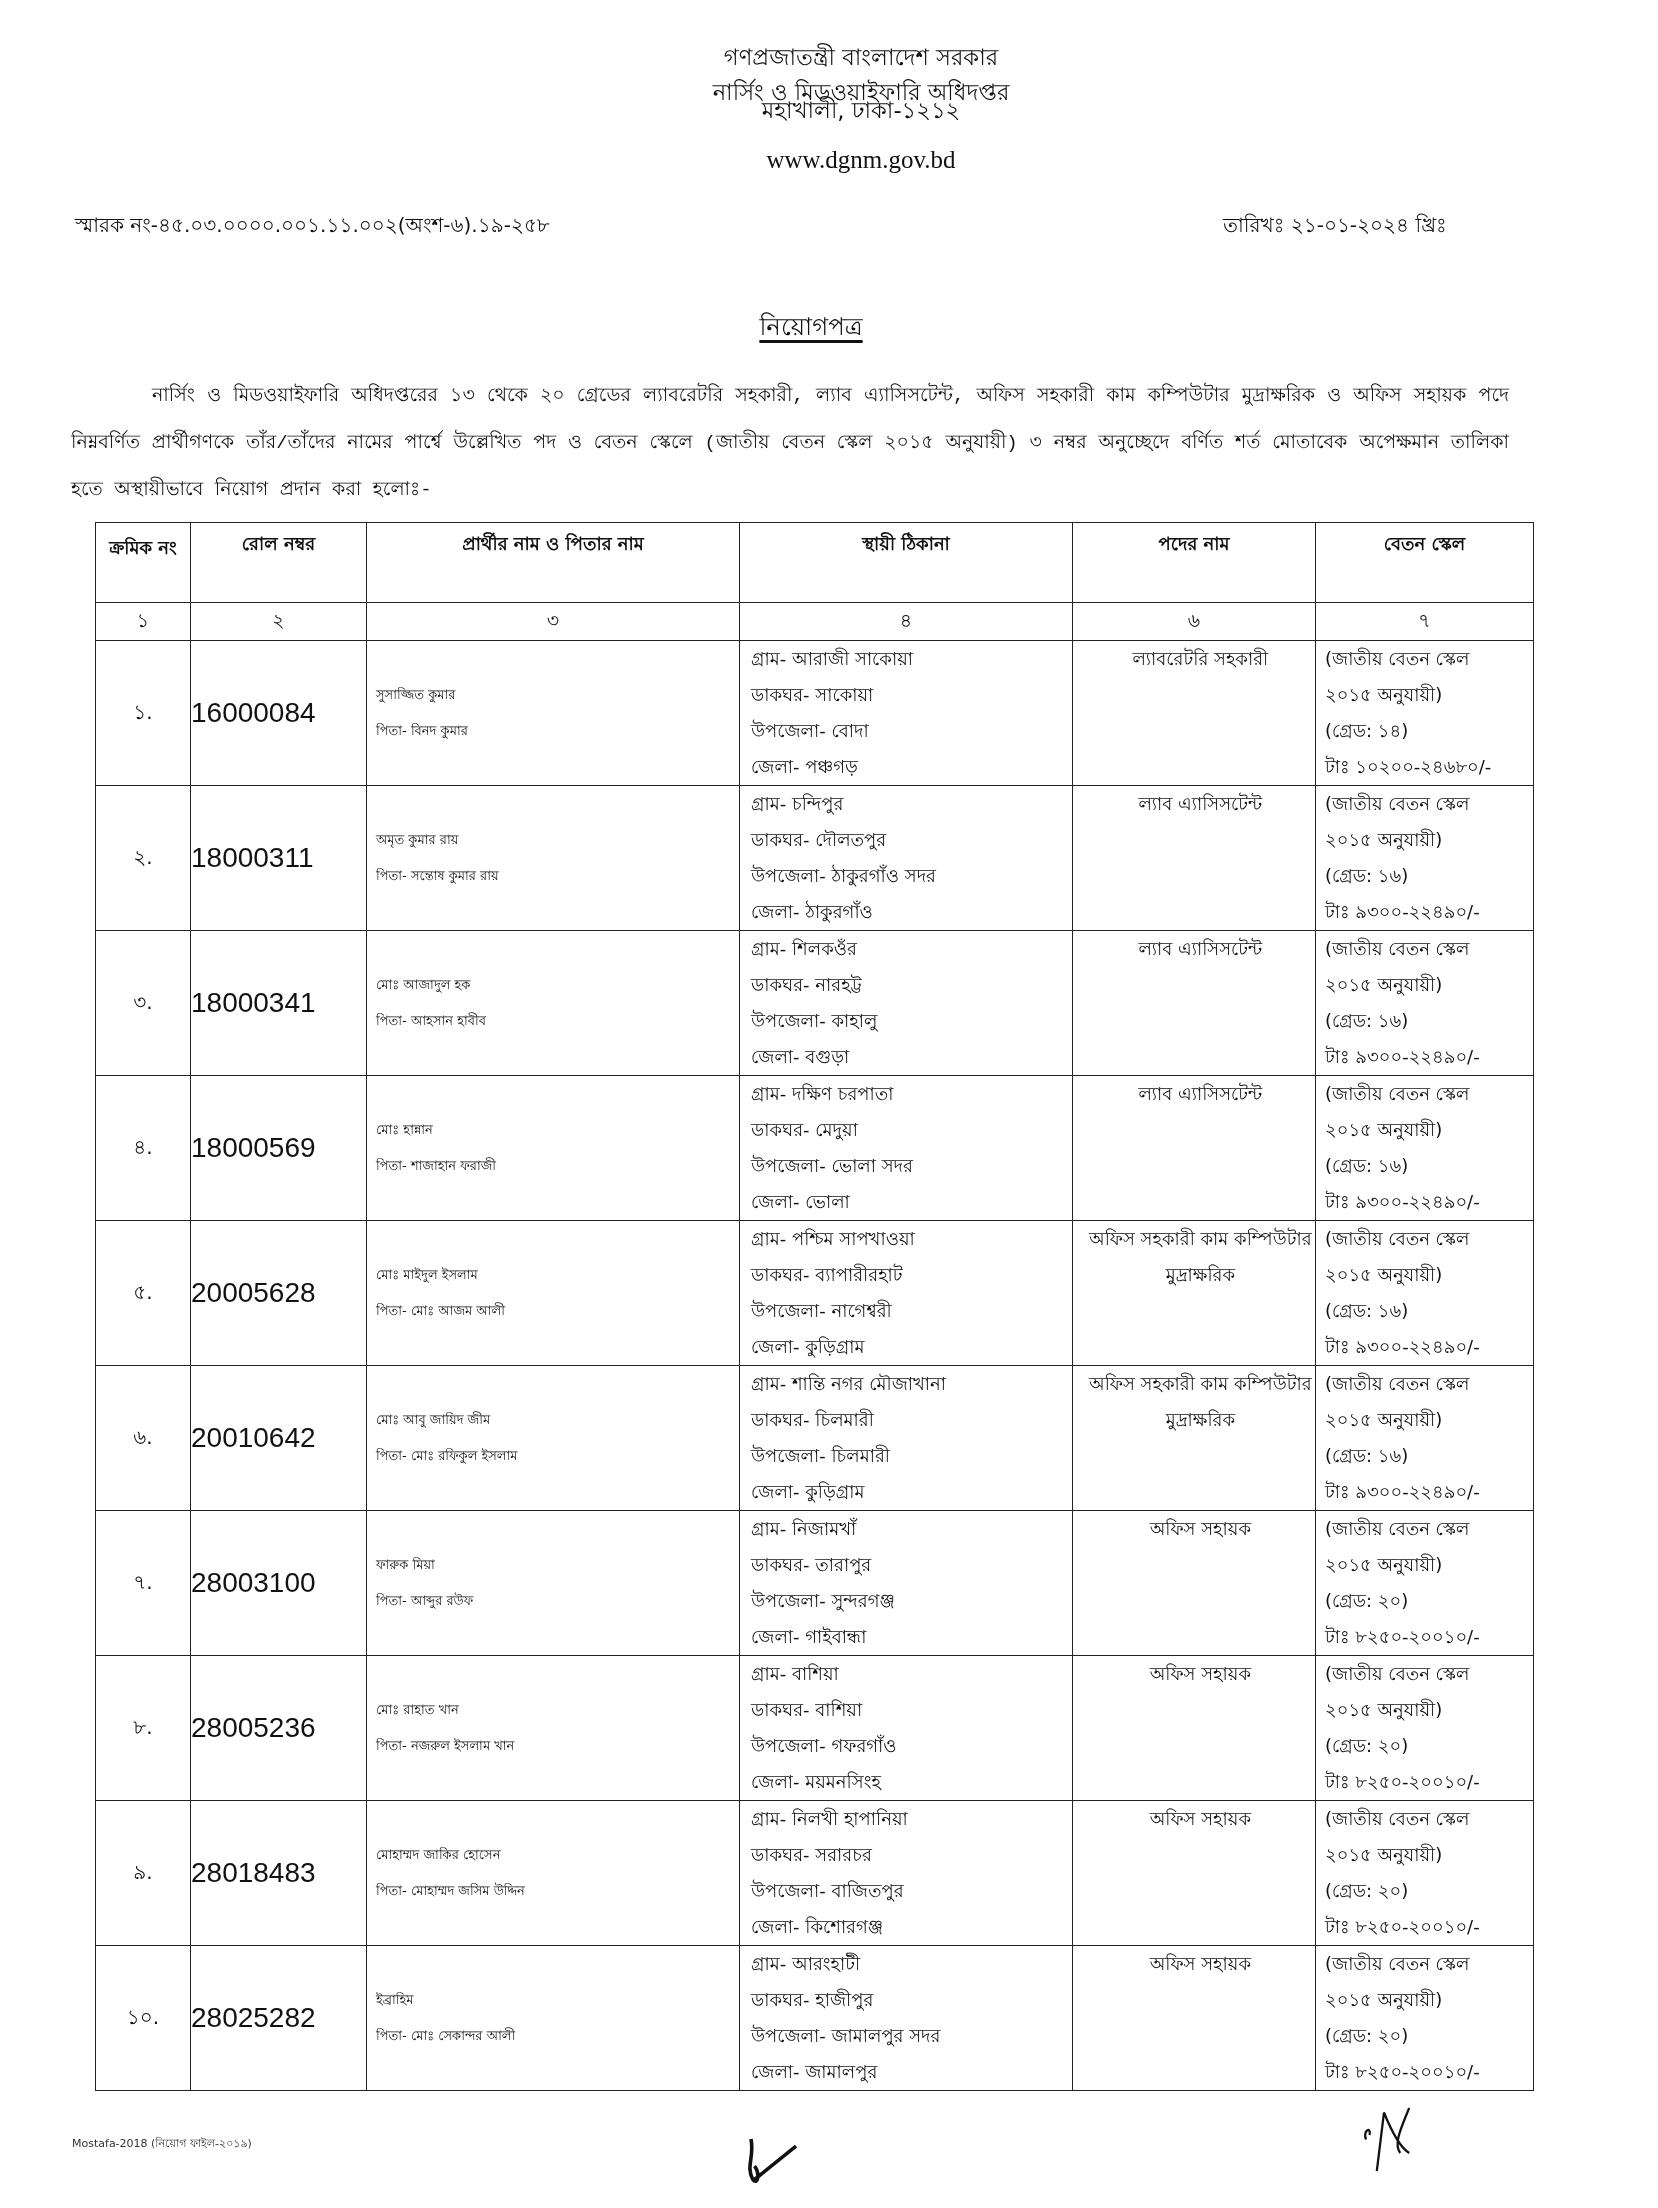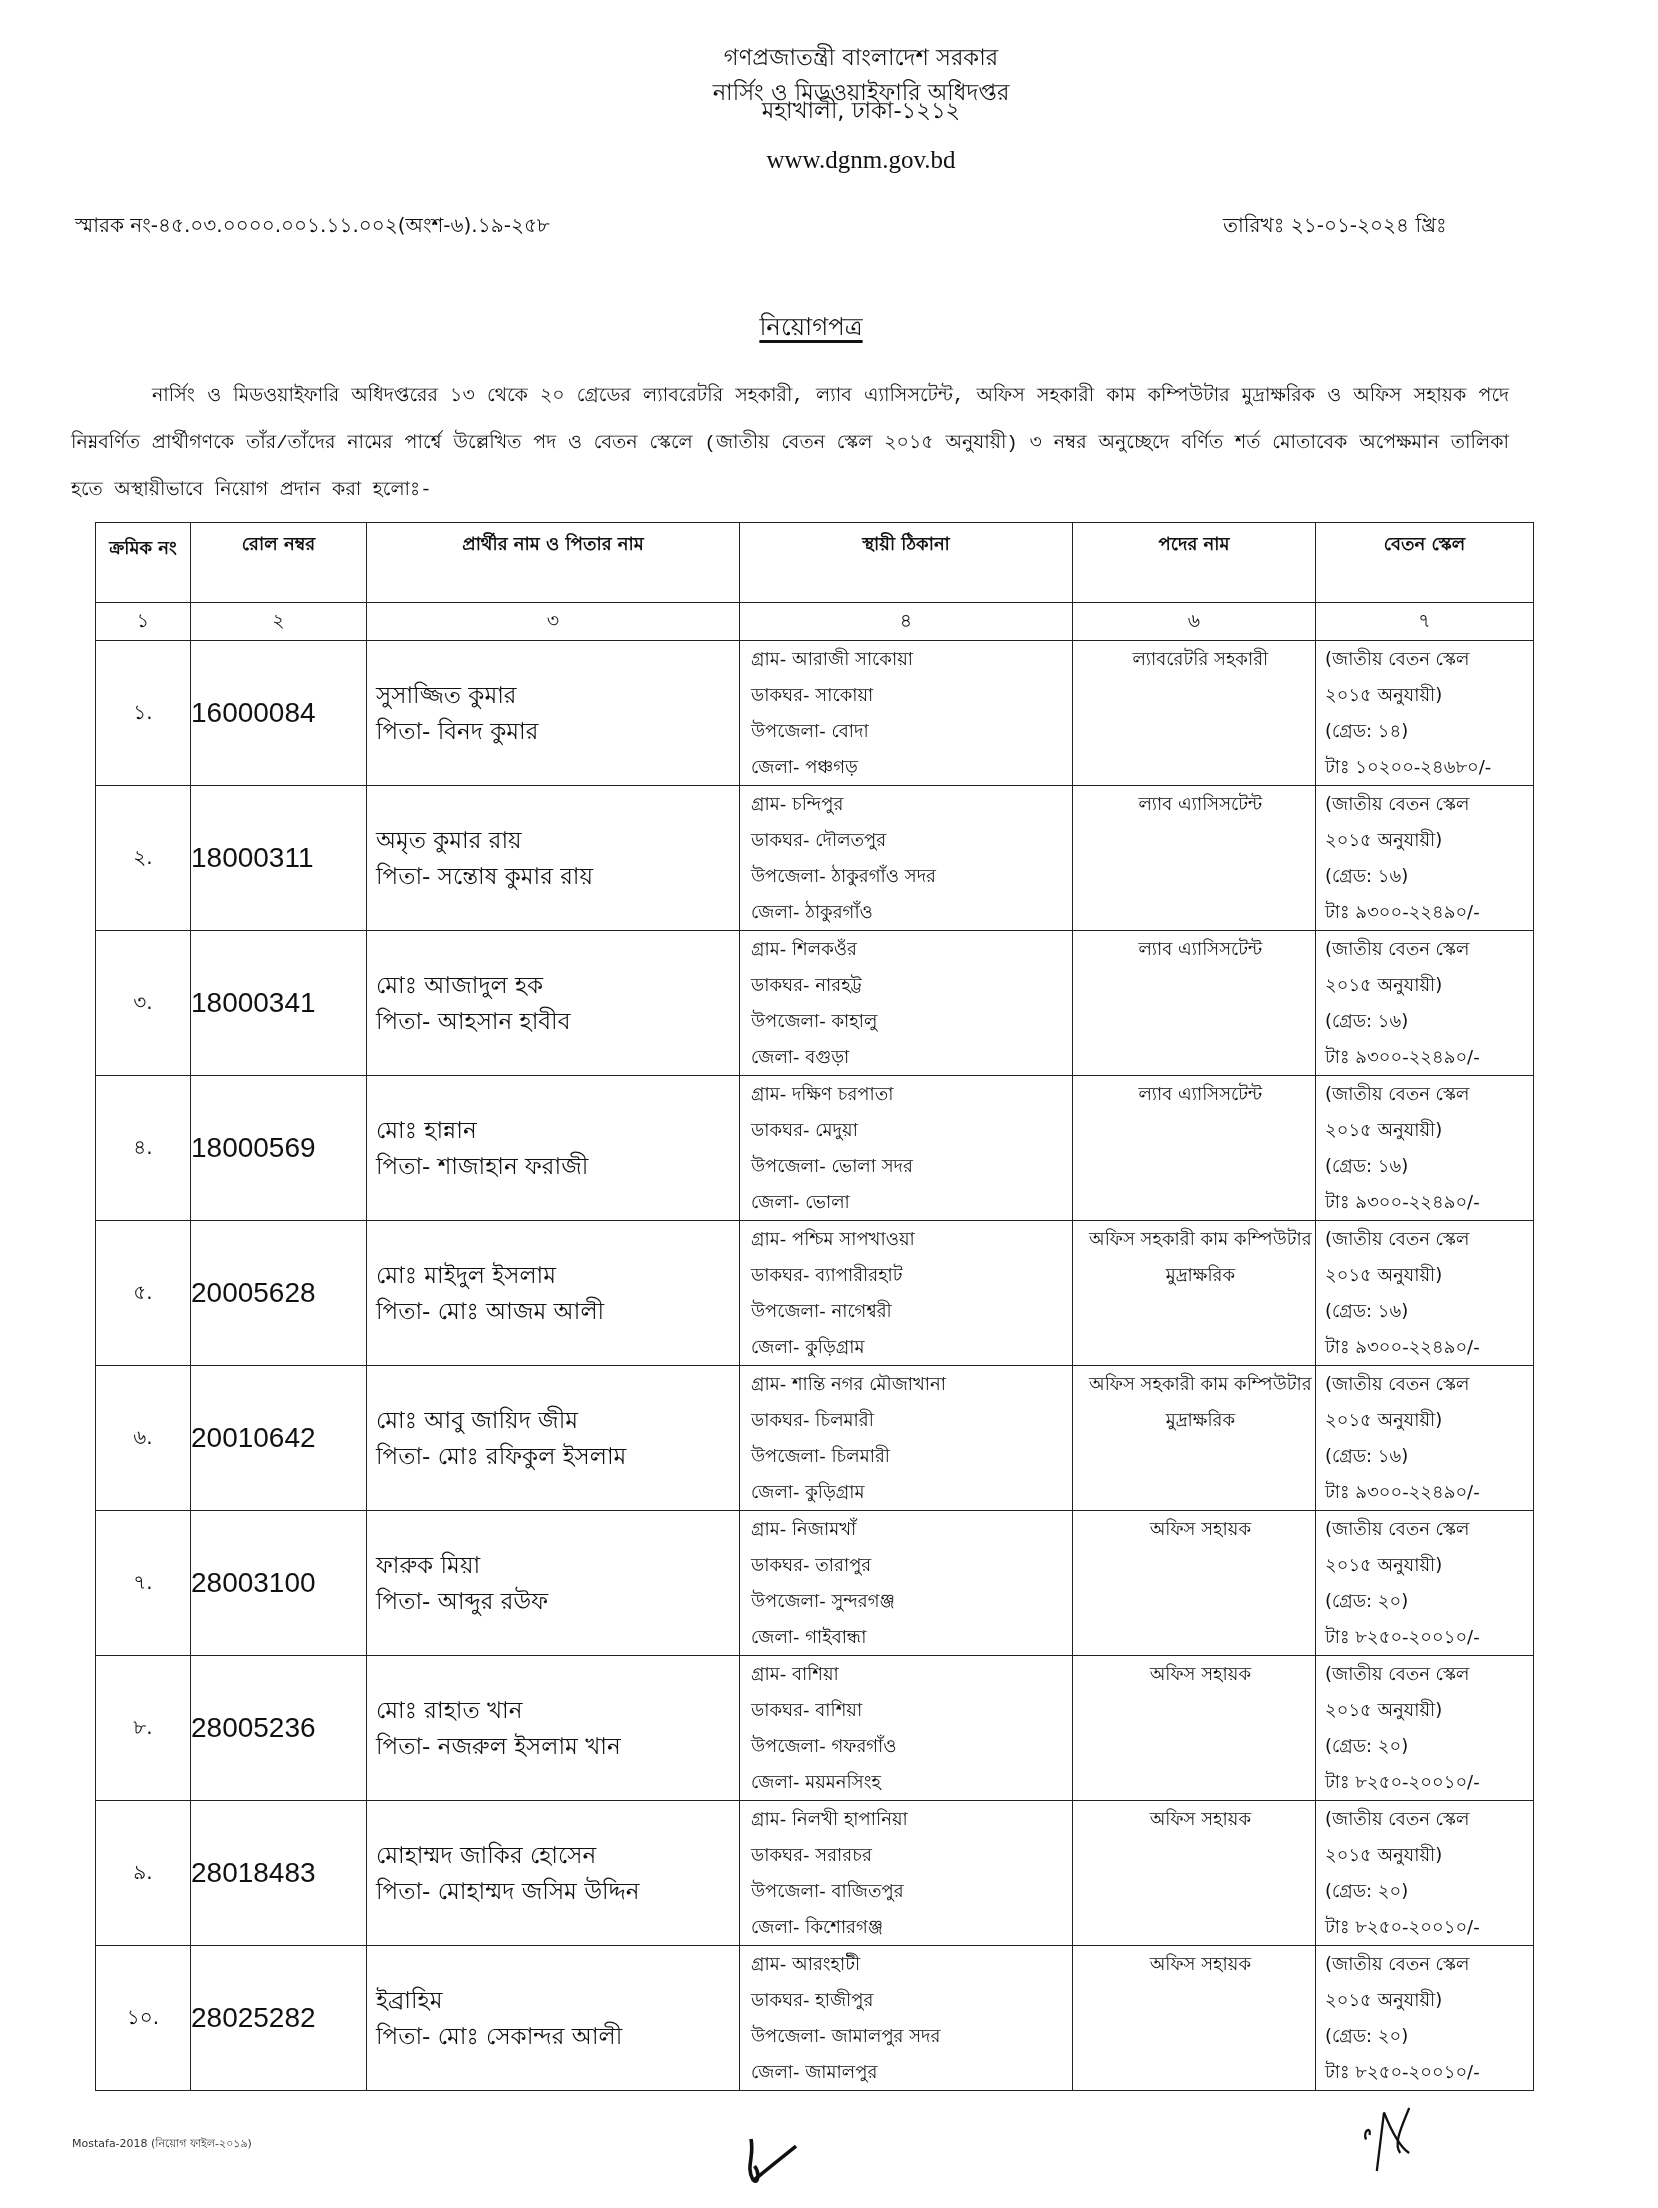--- a/index.html
+++ b/index.html
@@ -21,21 +21,21 @@
     position: absolute; left: 71px; top: 522px; width: 1438px;
     border-collapse: collapse; table-layout: fixed; font-size: 18px; margin-left: 24px;
   }
   table.tbl td, table.tbl th { border: 1.8px solid #222; vertical-align: top; padding: 0; }
   table.tbl th { font-weight: bold; height: 72px; padding-top: 7.2px; font-size: 18px; }
   th.c1 { line-height: 36px; }
   tr.colnums td { height: 37px; text-align: center; vertical-align: middle; font-size: 19px; }
   tr.row td { height: 142px; }
   td.sn { text-align: center; vertical-align: middle !important; font-size: 20px; }
   td.roll { vertical-align: middle !important; font-family: "Liberation Sans", sans-serif; font-size: 28px; }
-  td.name { vertical-align: middle !important; padding-left: 9px !important; line-height: 36px; font-size: 23px; }
+  td.name { vertical-align: middle !important; padding-left: 9px !important; line-height: 36px; font-size: 13px; }
   td.addr { padding-left: 11px !important; line-height: 36px; font-size: 18px; padding-top: 0px !important; }
   td.post { padding-left: 12.7px !important; line-height: 36px; font-size: 18px; text-align: center; }
   td.scale { padding-left: 9px !important; line-height: 36px; font-size: 18px; }
   .footer-note { position: absolute; left: 72px; top: 2135px; font-size: 11px; color: #333; }
   .sig1 { position: absolute; left: 742px; top: 2130px; }
   .sig2 { position: absolute; left: 1357px; top: 2099px; }
 </style>
 </head>
 <body>
 

